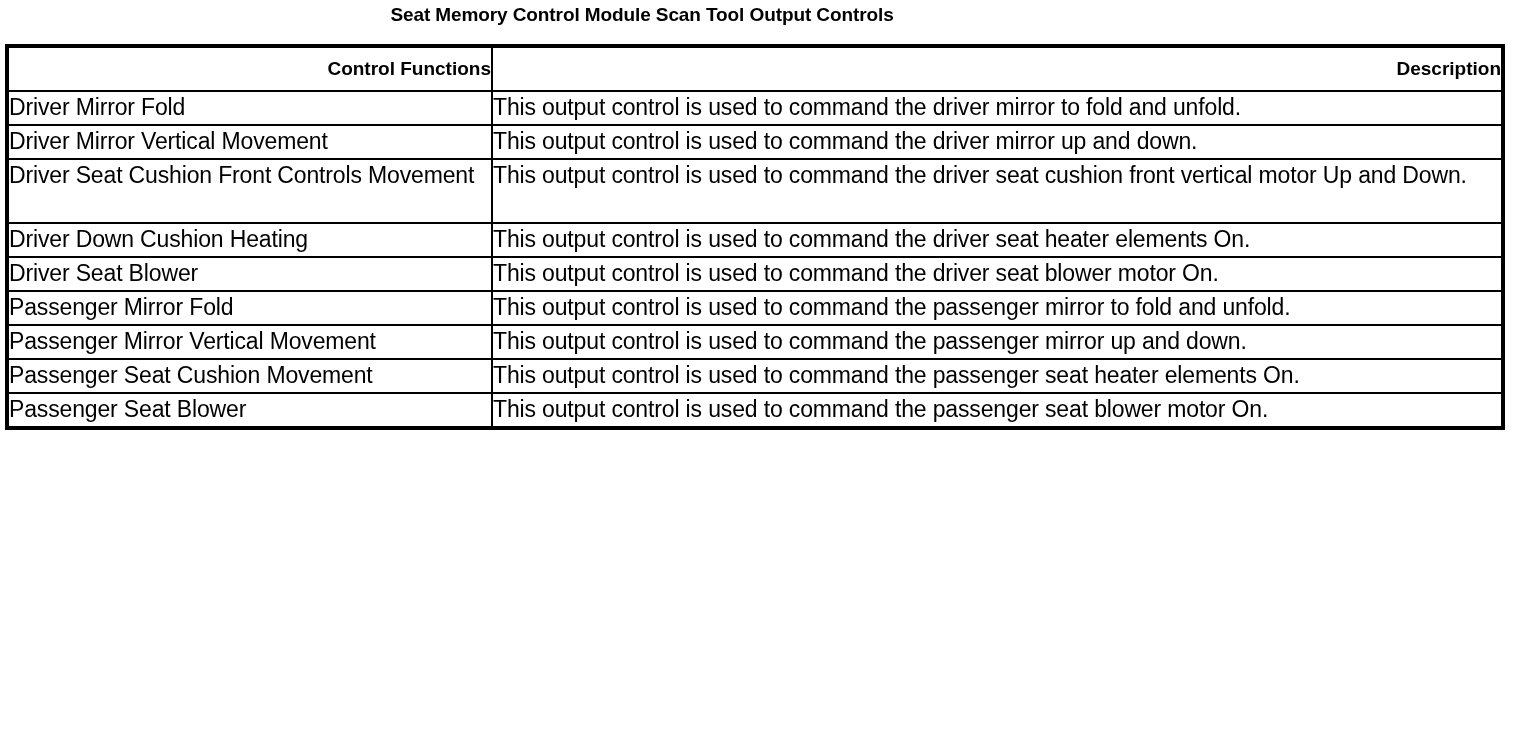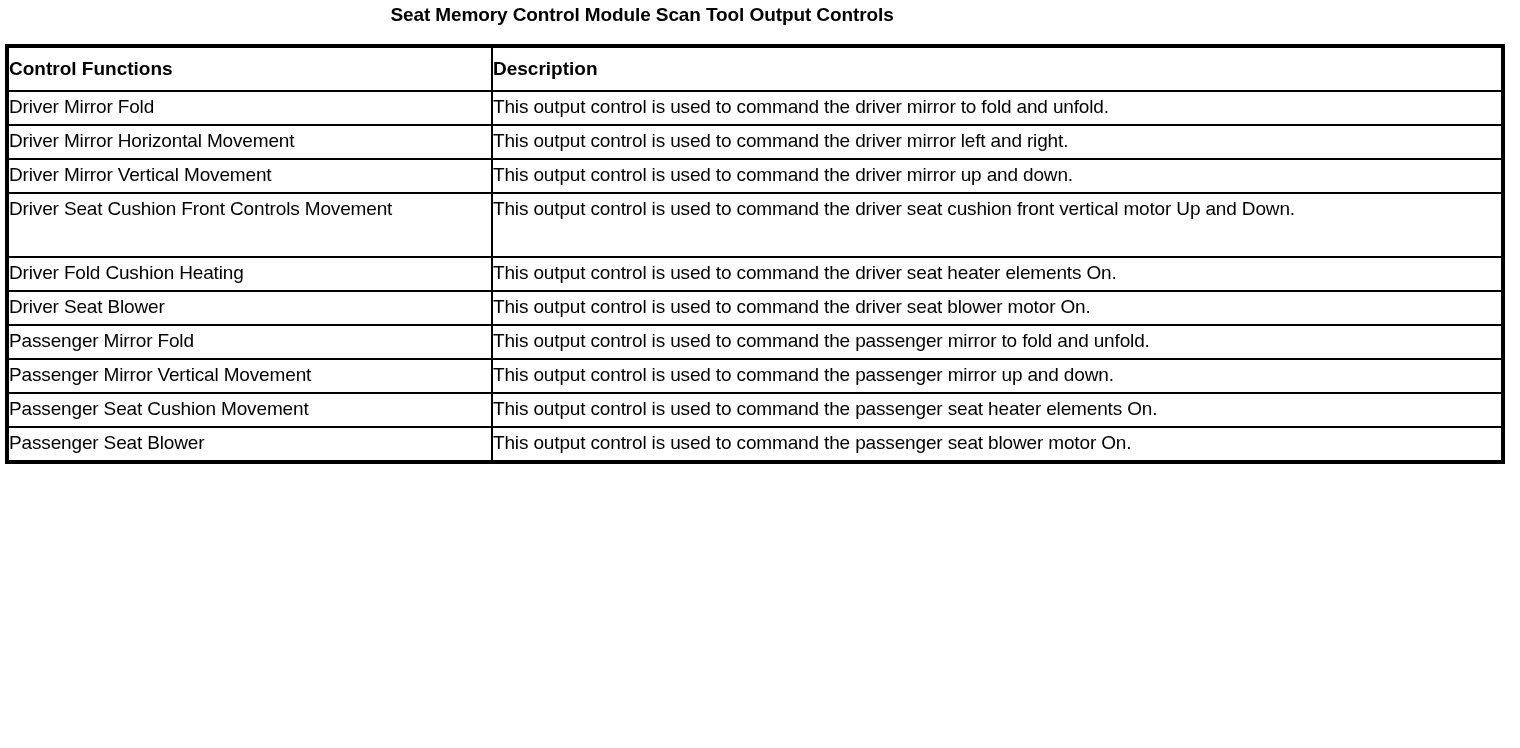--- a/index.html
+++ b/index.html
@@ -49,32 +49,32 @@
   #controls-table col.c-description { width: 1011px; }
 
   #controls-table th,
   #controls-table td {
     border: 2px solid #000000;
     vertical-align: top;
     padding: 0;
   }
 
   th.hdr {
-    text-align: left;
+    text-align: right;
     font-size: 19px;
     font-weight: bold;
     height: 42px;
     line-height: 42px;
     padding: 0 6px;
     white-space: nowrap;
     overflow: hidden;
   }
 
   td.cell {
-    font-size: 19px;
+    font-size: 23px;
     font-weight: normal;
     line-height: 30px;
     padding: 5px 7px 5px 7px;
     letter-spacing: -0.15px;
   }
 
   td.cell.single {
     height: 32px;
     white-space: nowrap;
     overflow: hidden;
@@ -101,33 +101,29 @@
         <th class="hdr">Control Functions</th>
         <th class="hdr">Description</th>
       </tr>
     </thead>
     <tbody id="table-body">
         <tr>
           <td class="cell single">Driver Mirror Fold</td>
           <td class="cell single">This output control is used to command the driver mirror to fold and unfold.</td>
         </tr>
         <tr>
-          <td class="cell single">Driver Mirror Horizontal Movement</td>
-          <td class="cell single">This output control is used to command the driver mirror left and right.</td>
-        </tr>
-        <tr>
           <td class="cell single">Driver Mirror Vertical Movement</td>
           <td class="cell single">This output control is used to command the driver mirror up and down.</td>
         </tr>
         <tr>
           <td class="cell double">Driver Seat Cushion Front Controls Movement</td>
           <td class="cell double">This output control is used to command the driver seat cushion front vertical motor Up and Down.</td>
         </tr>
         <tr>
-          <td class="cell single">Driver Fold Cushion Heating</td>
+          <td class="cell single">Driver Down Cushion Heating</td>
           <td class="cell single">This output control is used to command the driver seat heater elements On.</td>
         </tr>
         <tr>
           <td class="cell single">Driver Seat Blower</td>
           <td class="cell single">This output control is used to command the driver seat blower motor On.</td>
         </tr>
         <tr>
           <td class="cell single">Passenger Mirror Fold</td>
           <td class="cell single">This output control is used to command the passenger mirror to fold and unfold.</td>
         </tr>

